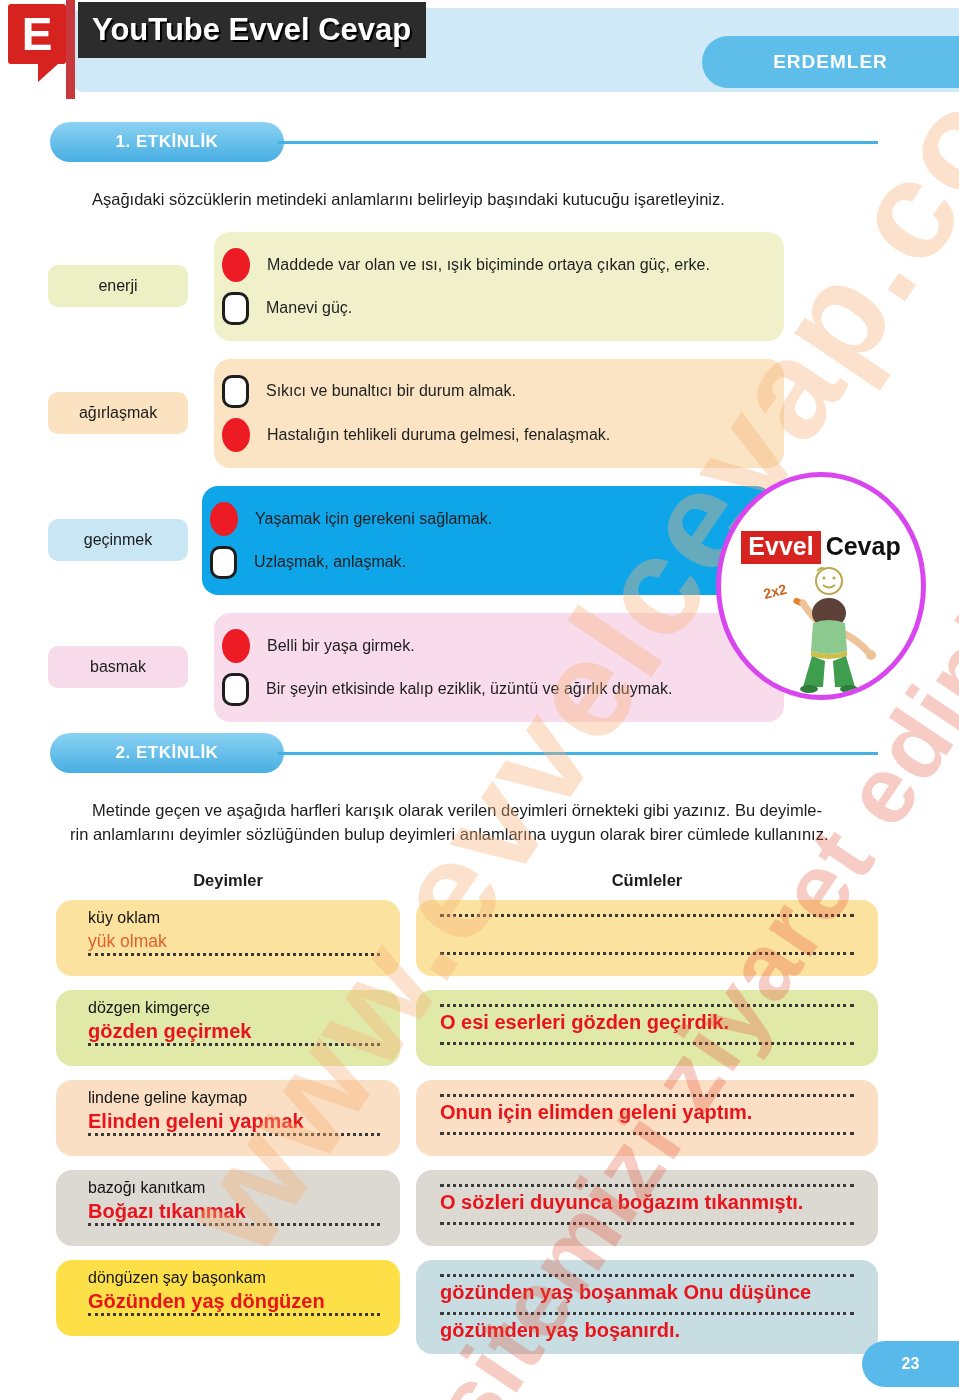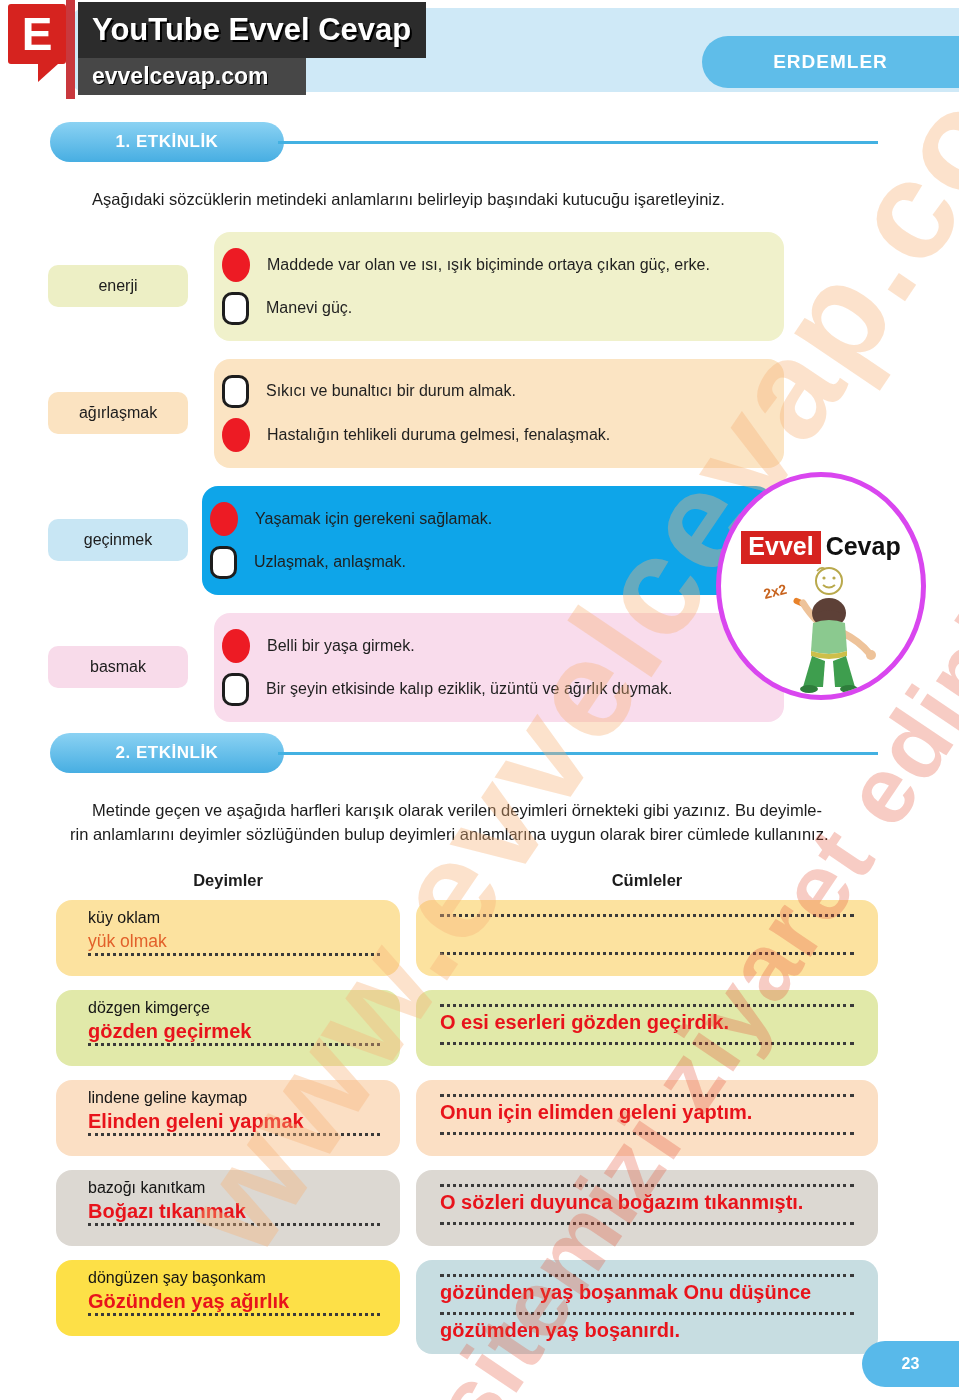--- a/index.html
+++ b/index.html
@@ -93,21 +93,20 @@
 </style>
 </head>
 <body>
 
 <div class="page">
 
   <div class="header-strip" style="background-color: rgb(207, 233, 247);"></div>
   <div class="logo-e" style="background-color: rgb(214, 35, 31);">E</div>
   <div class="logo-bar"></div>
   <div class="banner1">YouTube Evvel Cevap</div>
-  <div class="banner2">evvelcevap.com</div>
   <div class="erdemler" style="background-color: rgb(95, 189, 233);">ERDEMLER</div>
 
   <div class="wm">
     <div class="wm1">www.evvelcevap.com</div>
     <div class="wm2">sitemizi ziyaret ediniz</div>
   </div>
 
   <div class="act" id="act1">
     <div class="act-head">
       <div class="act-pill">1. ETKİNLİK</div>
@@ -277,21 +276,21 @@
       <div class="rbox" style="background-color: rgb(220, 216, 210);">
         <div class="dotline dl"></div>
         <div class="sentence">O sözleri duyunca boğazım tıkanmıştı.</div>
         <div class="dotline dl"></div>
       </div>
     </div>
 
     <div class="a2row">
       <div class="lbox" style="background-color: #fde047;">
         <div class="scrambled">döngüzen şay başonkam</div>
-        <div class="idiom">Gözünden yaş ağırlık</div>
+        <div class="idiom">Gözünden yaş döngüzen</div>
         <div class="dotline"></div>
       </div>
       <div class="rbox" style="background-color: rgb(199, 221, 225);">
         <div class="dotline dl"></div>
         <div class="sentence">gözünden yaş boşanmak Onu düşünce</div>
         <div class="dotline dl"></div>
         <div class="sentence">gözümden yaş boşanırdı.</div>
       </div>
     </div>
 

